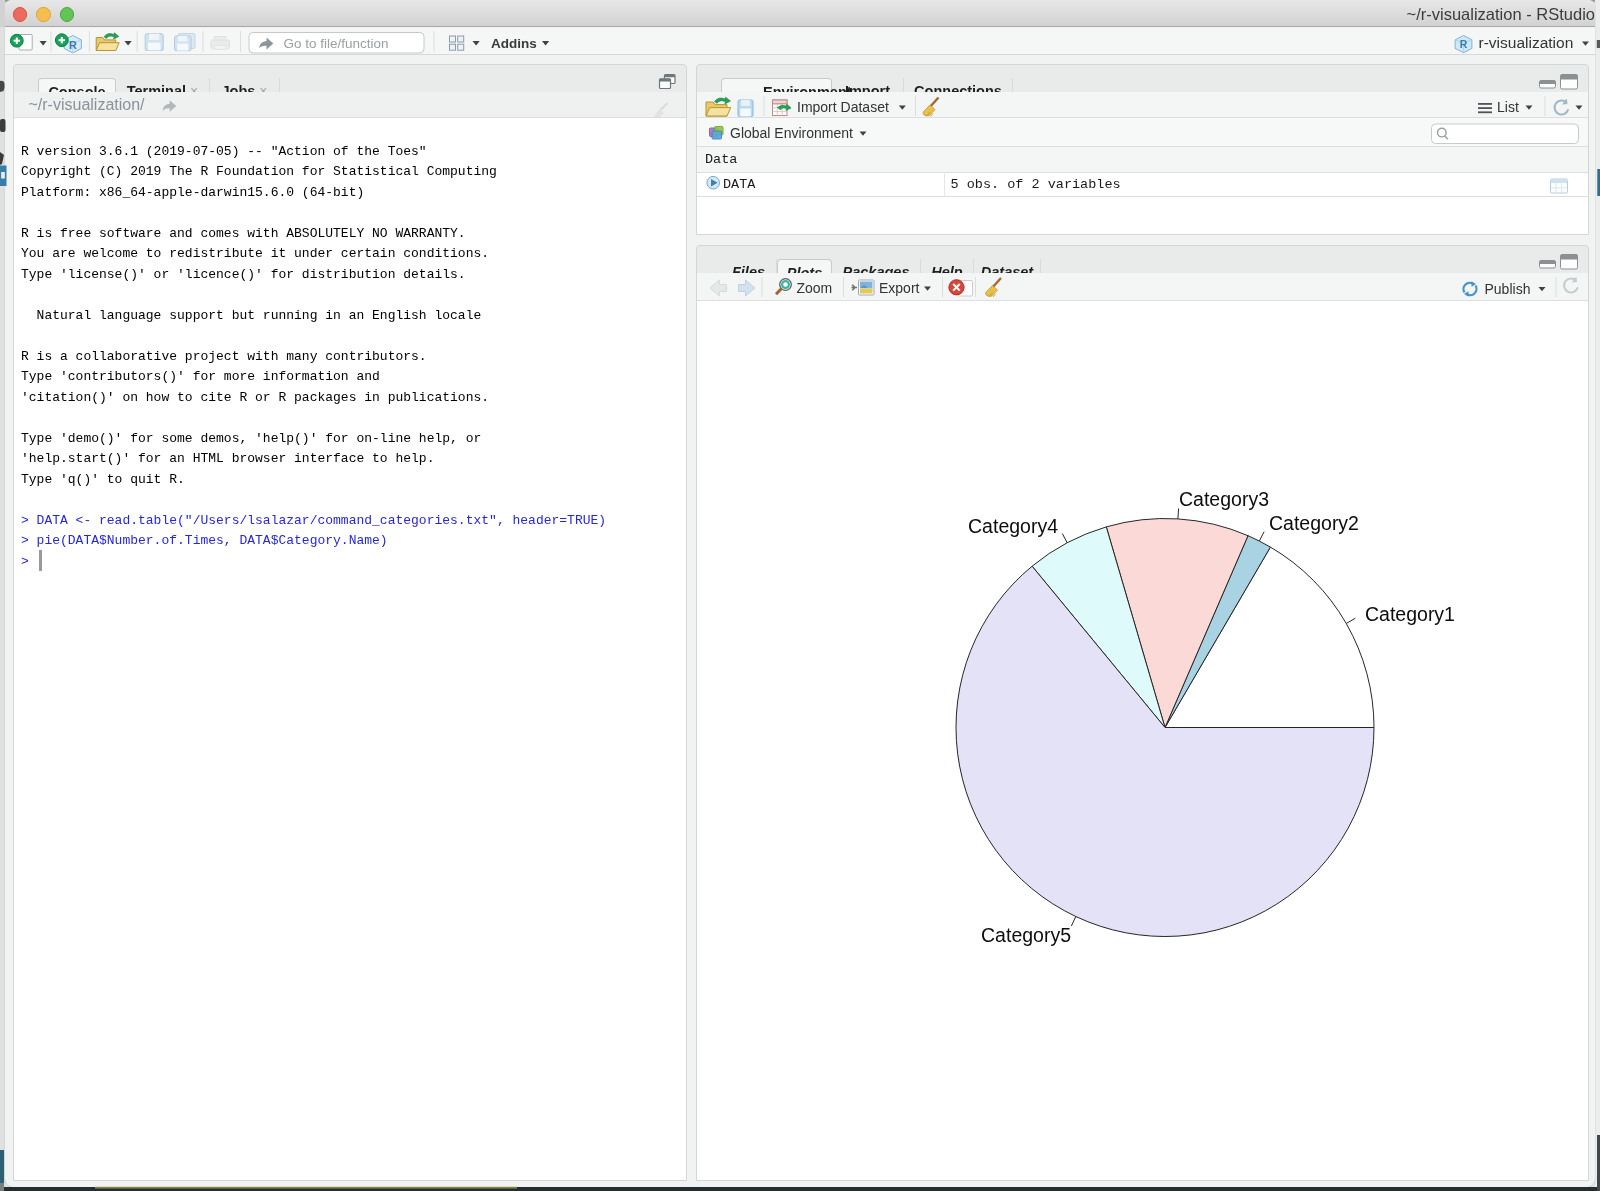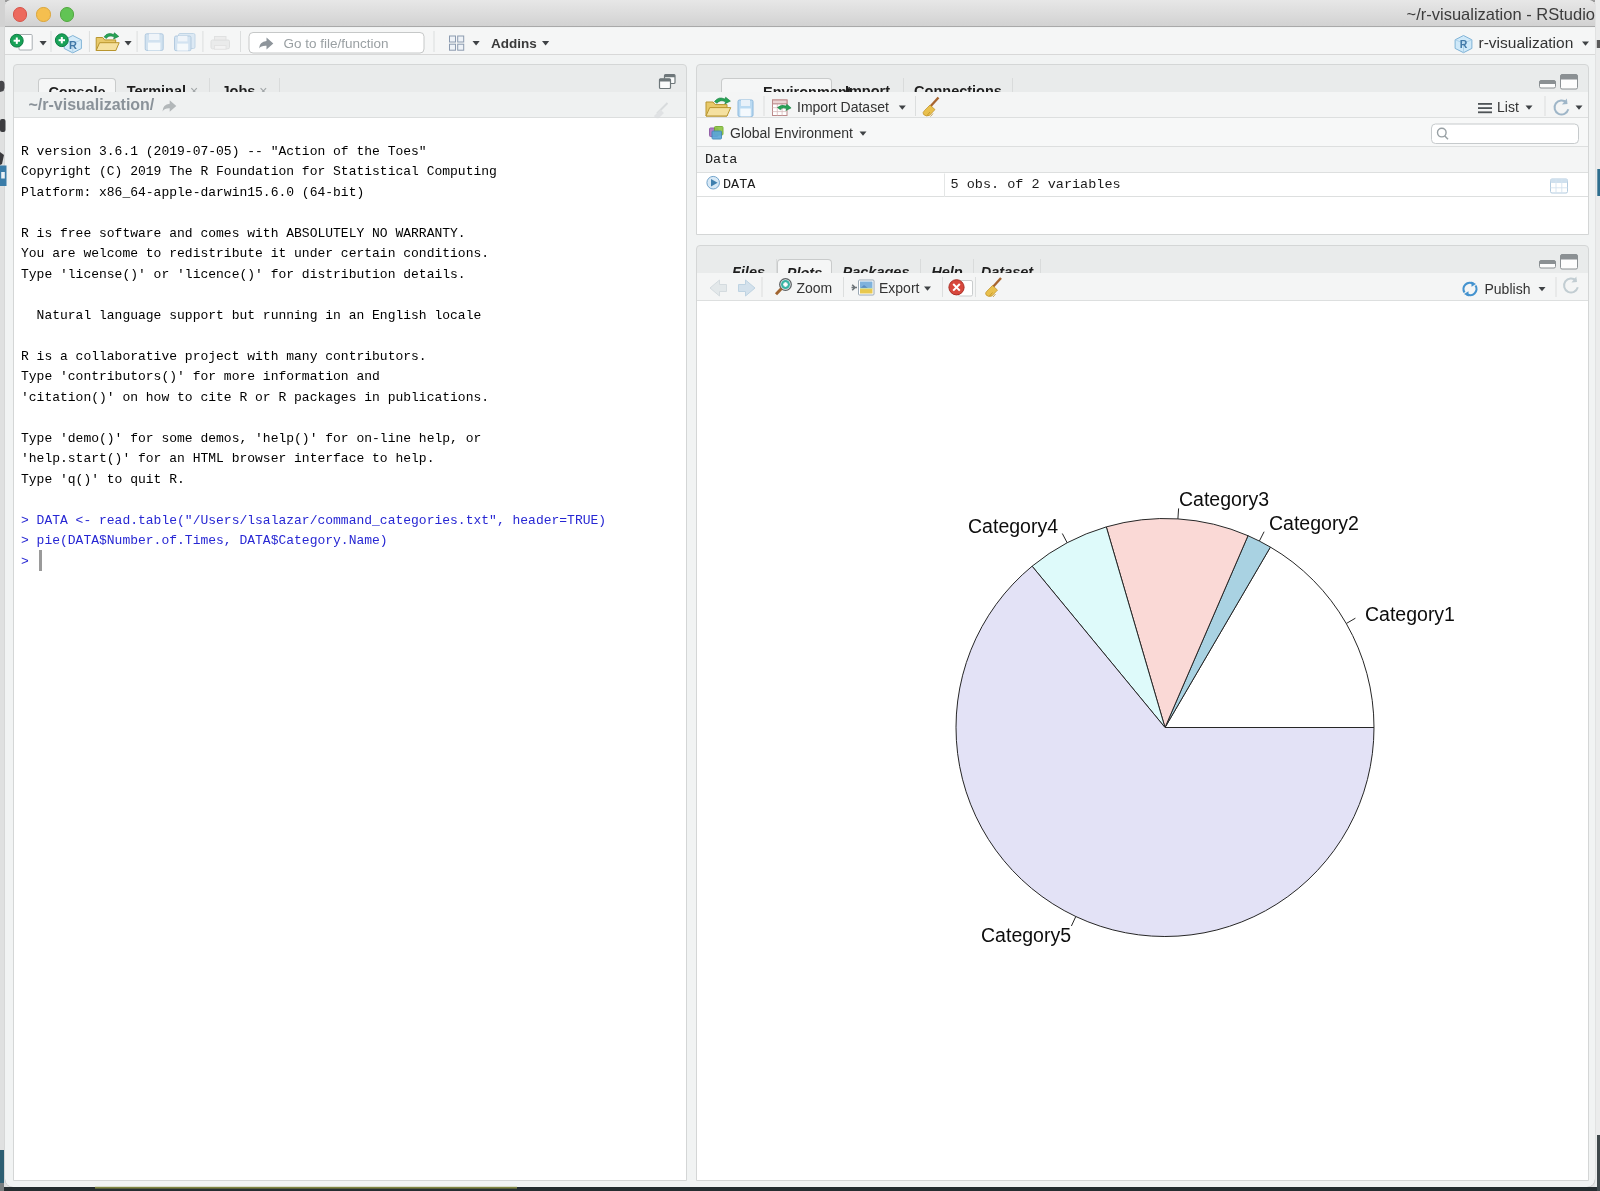--- a/index.html
+++ b/index.html
@@ -37,21 +37,21 @@
   </div>
   <div id="toolbar"></div>
 
   <div class="panel" id="leftpanel" style="left:8px;top:64px;width:674px;height:1117px;">
     <div class="tabbar">
       <div class="tab active" style="left:0px;width:78px;">Console</div>
       <div class="tab" style="left:78px;width:94px;">Terminal <span class="tabx">×</span></div>
       <div class="tab" style="left:172px;width:70px;">Jobs <span class="tabx">×</span></div>
     </div>
     <div id="subtitle" style="position:absolute;left:0;top:27px;width:100%;height:26px;background:#eff1f1;border-bottom:1px solid #dcdede;">
-      <span style="position:absolute;left:14.5px;top:3.5px;font-size:16px;font-weight:700;color:#8a9299;">~/r-visualization/</span>
+      <span style="position:absolute;left:14.5px;top:3.5px;font-size:16px;font-weight:400;color:#8a9299;">~/r-visualization/</span>
     </div>
     <div id="consolebg" style="position:absolute;left:0;top:53px;width:100%;height:1062px;background:#ffffff;"></div>
   </div>
 
   <div class="panel" id="envpanel" style="left:691px;top:64px;width:893px;height:171px;">
     <div class="tabbar">
       <div class="tab active" style="left:0px;width:111px;padding-left:41px;">Environment</div>
       <div class="tab" style="left:111px;width:72px;">Import</div>
       <div class="tab" style="left:183px;width:109px;">Connections</div>
     </div>

